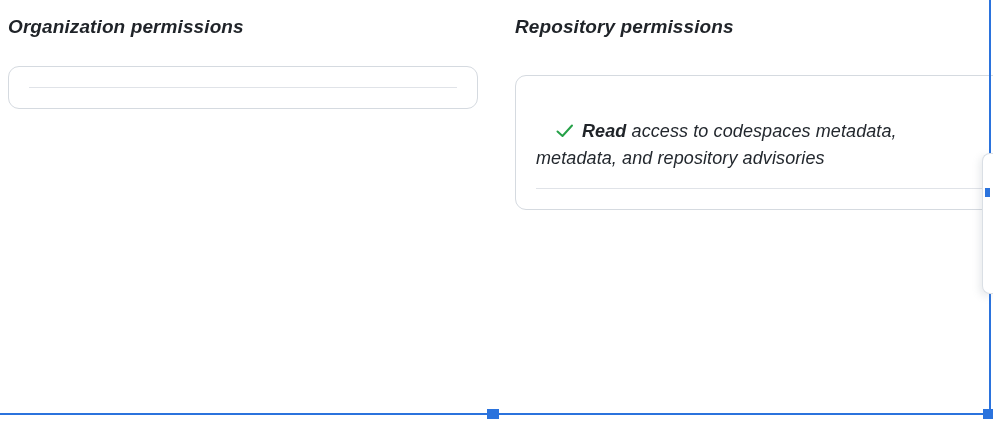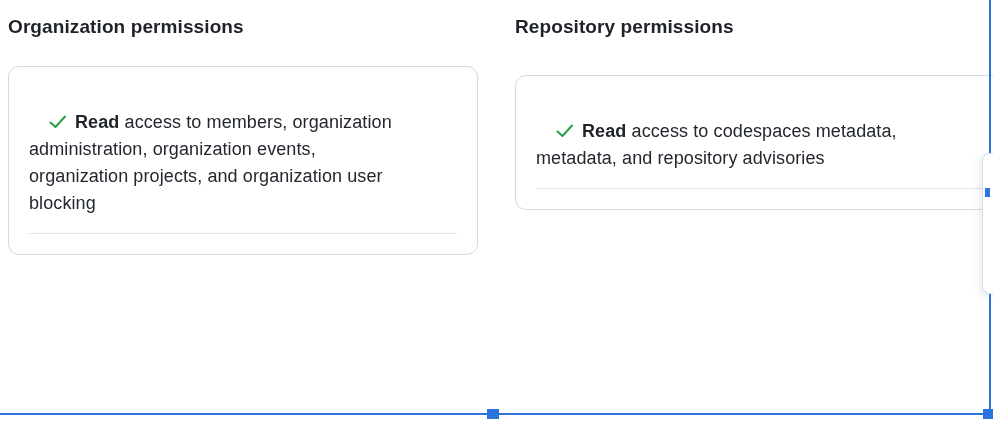--- a/index.html
+++ b/index.html
@@ -6,21 +6,21 @@
   body {
     width: 993px; height: 421px;
     background: #ffffff;
     overflow: hidden;
     position: relative;
     font-family: "Liberation Sans", "DejaVu Sans", sans-serif;
     -webkit-font-smoothing: antialiased;
   }
 
   
-  .perm-col { position: absolute; top: 13px; }
+  .perm-col { position: absolute; top: 13px; font-style: italic; }
   .col-org  { left: 8px;   width: 470px; }
   .col-repo { left: 515px; width: 530px; }
 
   .perm-heading {
     margin: 0;
     font-size: 19px;
     line-height: 27px;
     font-weight: 700;
     color: #1f2328;
     letter-spacing: 0.1px;
@@ -91,26 +91,20 @@
     z-index: 6;
   }
 </style>
 </head>
 <body>
 
 <section class="perm-col col-org">
   <h2 class="perm-heading">Organization permissions</h2>
   <div class="perm-card">
     <div>
-        <p class="perm-item"><svg class="check-icon" viewBox="0 0 18 14">
-            <polyline points="1.5,7.5 6.5,12 16,1.5" fill="none" stroke="#26a148" stroke-width="2" stroke-linecap="round" stroke-linejoin="round"></polyline>
-          </svg><strong>Read</strong><span> access to members, organization
-administration, organization events,
-organization projects, and organization user
-blocking</span></p>
         <div class="item-divider"></div>
       </div>
   </div>
 </section>
 
 <section class="perm-col col-repo">
   <h2 class="perm-heading">Repository permissions</h2>
   <div class="perm-card">
     <div>
         <p class="perm-item"><svg class="check-icon" viewBox="0 0 18 14">

